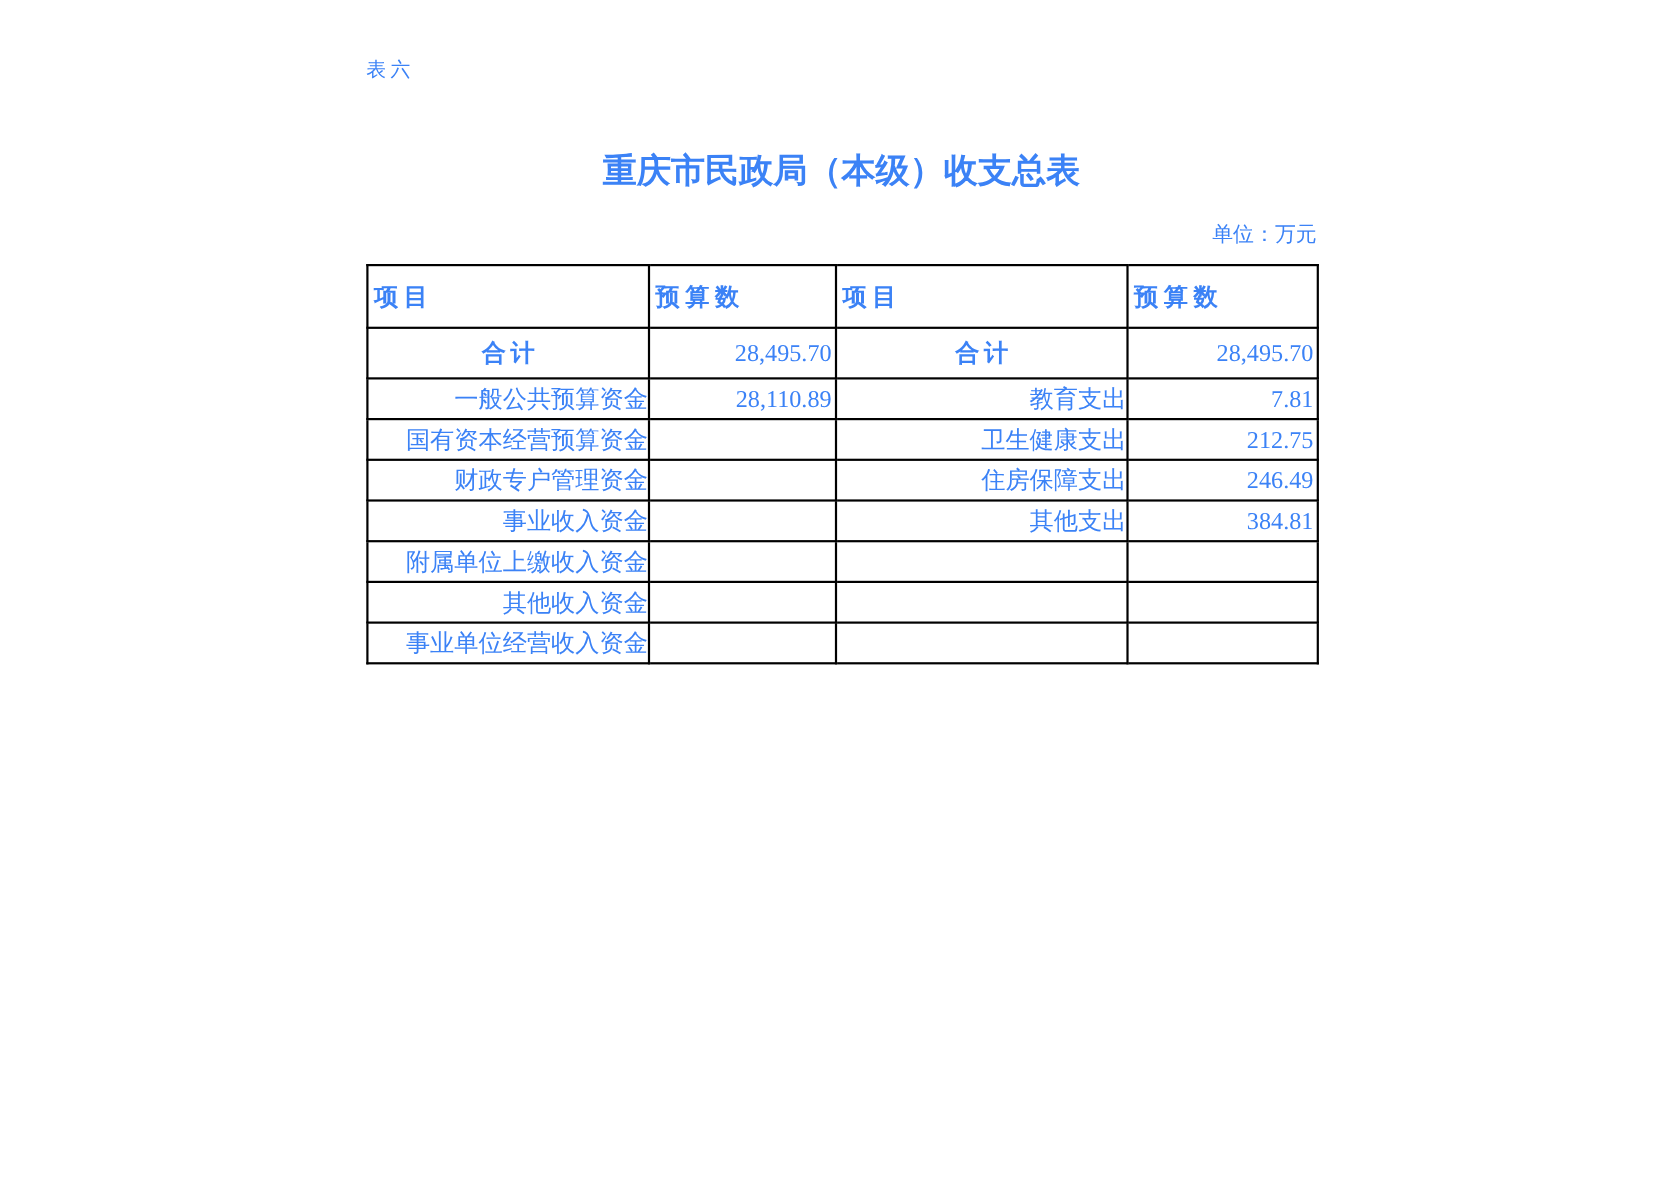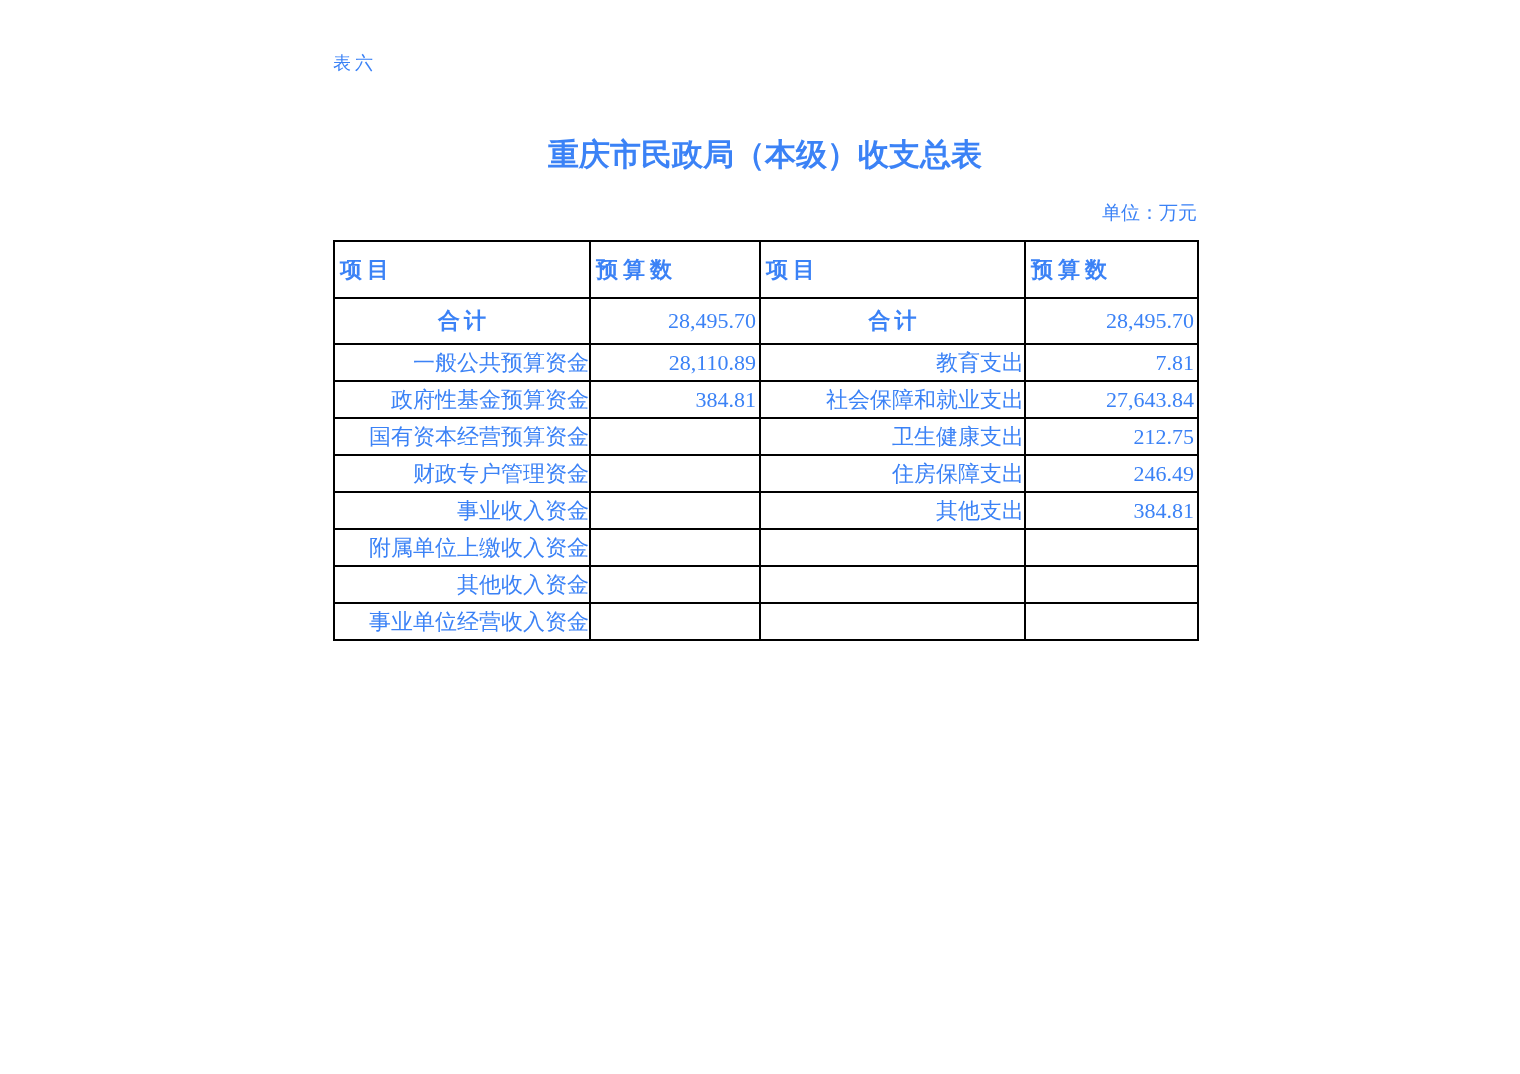--- a/index.html
+++ b/index.html
@@ -131,26 +131,20 @@
     <td class="value-cell">28,495.70</td>
   </tr>
 
   <tr>
     <td class="item-cell">一般公共预算资金</td>
     <td class="value-cell">28,110.89</td>
     <td class="item-cell">教育支出</td>
     <td class="value-cell">7.81</td>
   </tr>
 
-  <tr>
-    <td class="item-cell">政府性基金预算资金</td>
-    <td class="value-cell">384.81</td>
-    <td class="item-cell">社会保障和就业支出</td>
-    <td class="value-cell">27,643.84</td>
-  </tr>
 
   <tr>
     <td class="item-cell">国有资本经营预算资金</td>
     <td class="value-cell"></td>
     <td class="item-cell">卫生健康支出</td>
     <td class="value-cell">212.75</td>
   </tr>
 
   <tr>
     <td class="item-cell">财政专户管理资金</td>

